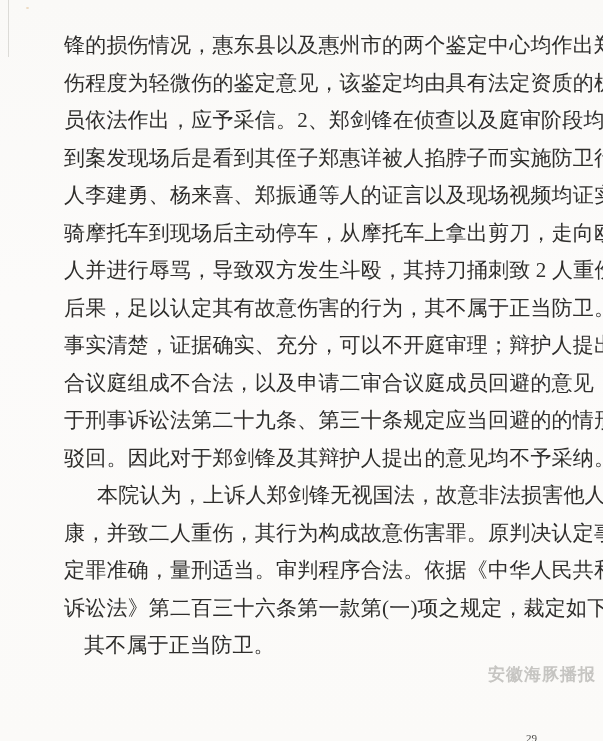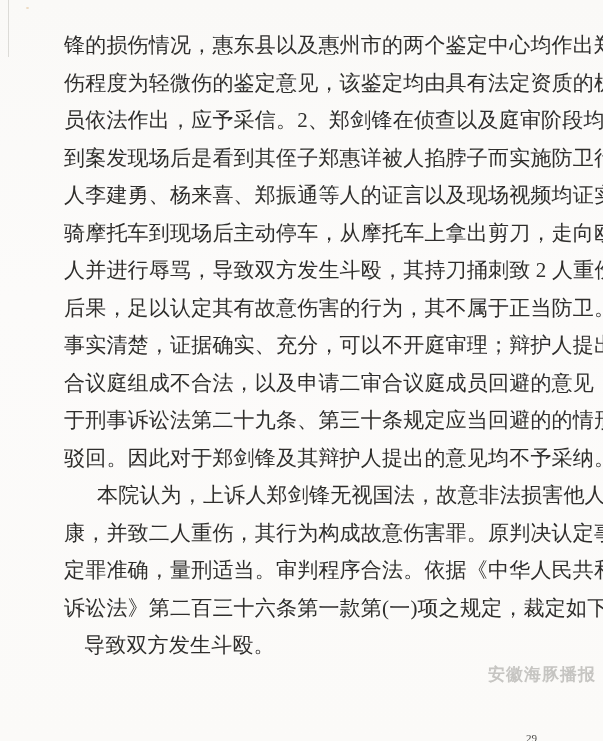--- a/index.html
+++ b/index.html
@@ -99,18 +99,18 @@
     <div class="line">人并进行辱骂，导致双方发生斗殴，其持刀捅刺致 2 人重伤的严重</div>
     <div class="line">后果，足以认定其有故意伤害的行为，其不属于正当防卫。3、本案</div>
     <div class="line">事实清楚，证据确实、充分，可以不开庭审理；辩护人提出的一审</div>
     <div class="line">合议庭组成不合法，以及申请二审合议庭成员回避的意见，并不属</div>
     <div class="line">于刑事诉讼法第二十九条、第三十条规定应当回避的的情形，予以</div>
     <div class="line short">驳回。因此对于郑剑锋及其辩护人提出的意见均不予采纳。</div>
     <div class="line indent1">本院认为，上诉人郑剑锋无视国法，故意非法损害他人身体健</div>
     <div class="line">康，并致二人重伤，其行为构成故意伤害罪。原判决认定事实清楚，</div>
     <div class="line">定罪准确，量刑适当。审判程序合法。依据《中华人民共和国刑事</div>
     <div class="line short">诉讼法》第二百三十六条第一款第(一)项之规定，裁定如下：</div>
-    <div class="line short indent3">导致双方发生斗殴。</div>
+    <div class="line short indent3">其不属于正当防卫。</div>
   </div>
 
   <div class="watermark">安徽海豚播报</div>
   <div class="page-number">29</div>
 </div>
 
 </body></html>

